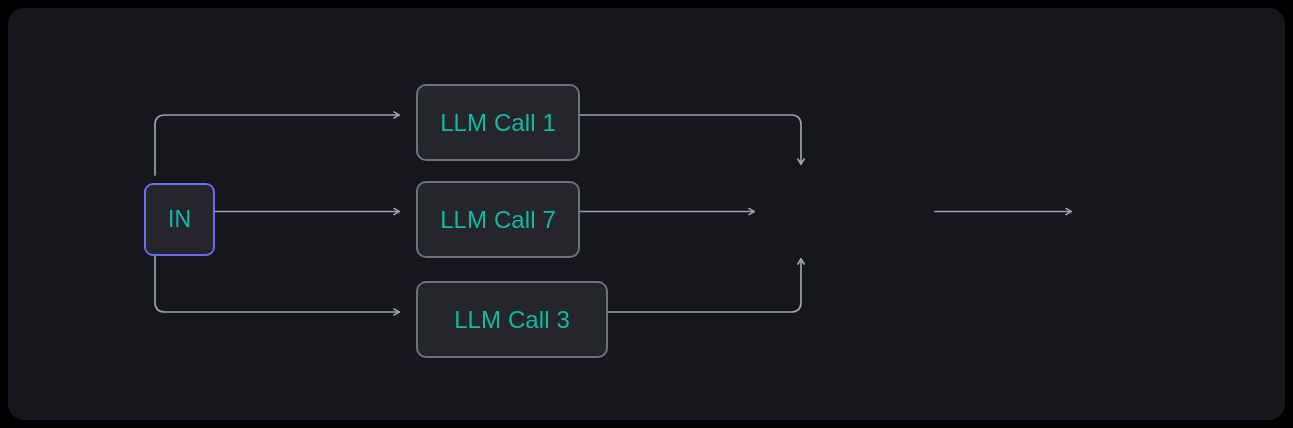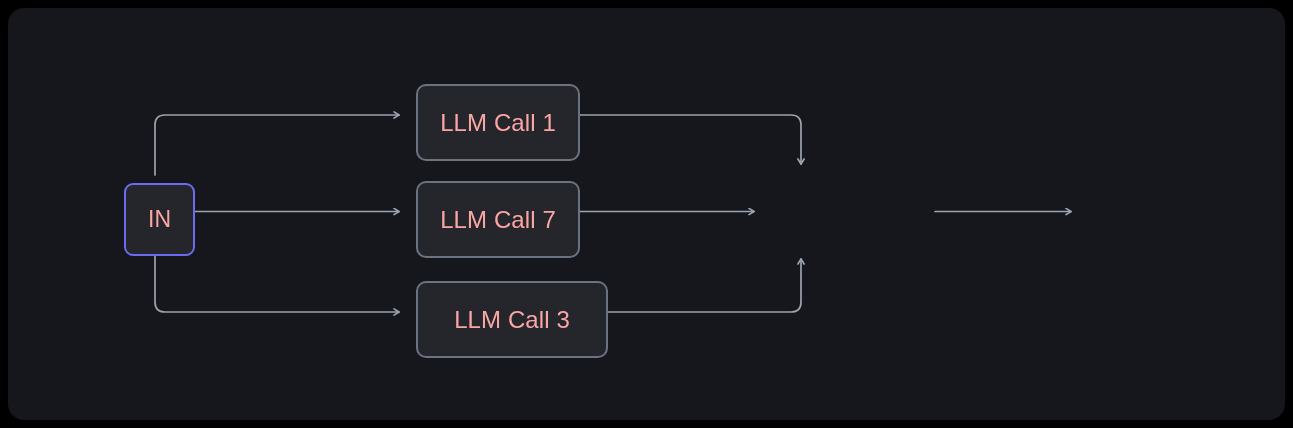--- a/index.html
+++ b/index.html
@@ -33,32 +33,32 @@
   }
   .node {
     position: absolute;
     box-sizing: border-box;
     display: flex;
     align-items: center;
     justify-content: center;
     background: #24262b;
     border-radius: 10px;
     border: 2px solid #6b7280;
-    color: #fca5a5;
+    color: #14b8a6;
     font-size: 24px;
     line-height: 1;
     letter-spacing: 0.1px;
     white-space: nowrap;
   }
   .node-terminal {
     border-radius: 9px;
     font-size: 23px;
   }
   #node-in {
-    left: 116px;
+    left: 136px;
     top: 175px;
     width: 71px;
     height: 73px;
     border-color: #6b6cf2;
   }
   #node-llm-1 {
     left: 408px;
     top: 76px;
     width: 164px;
     height: 77px;

